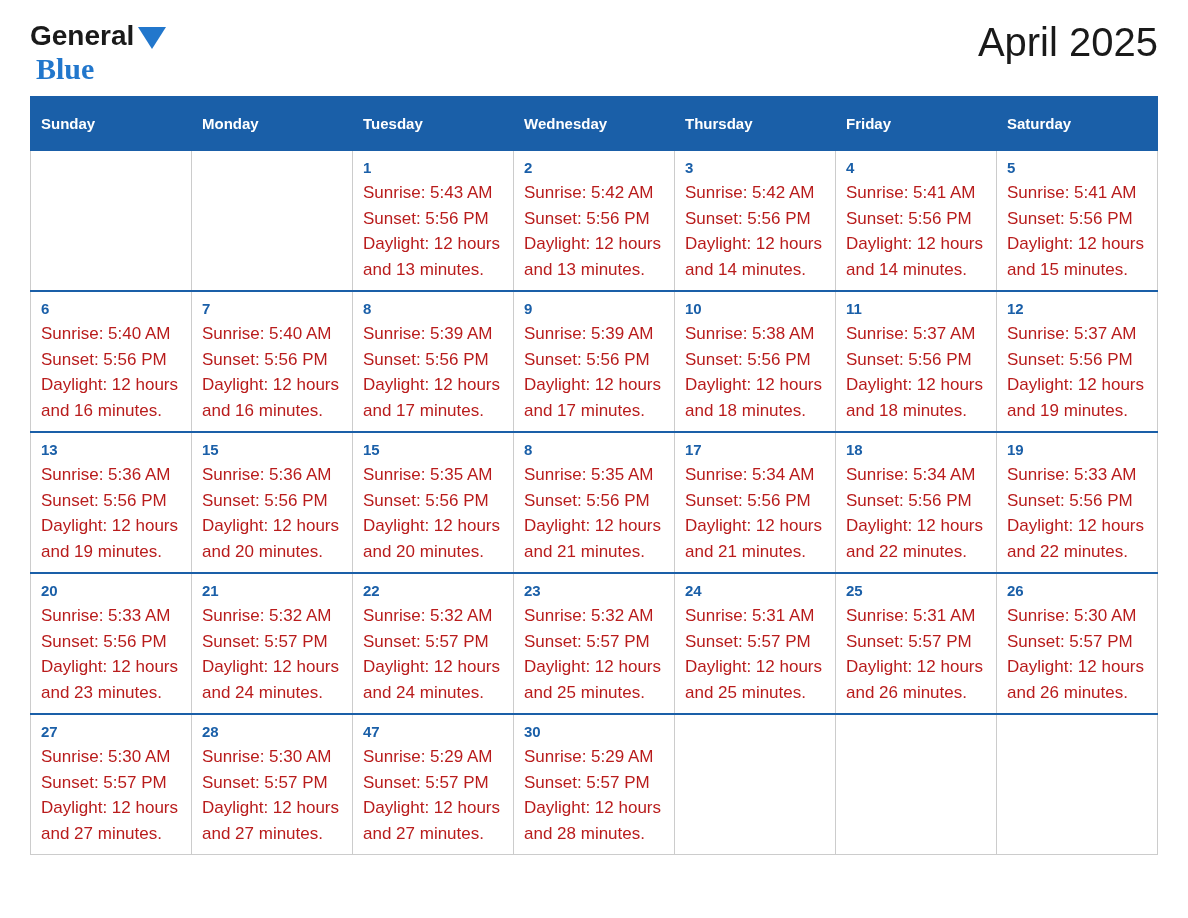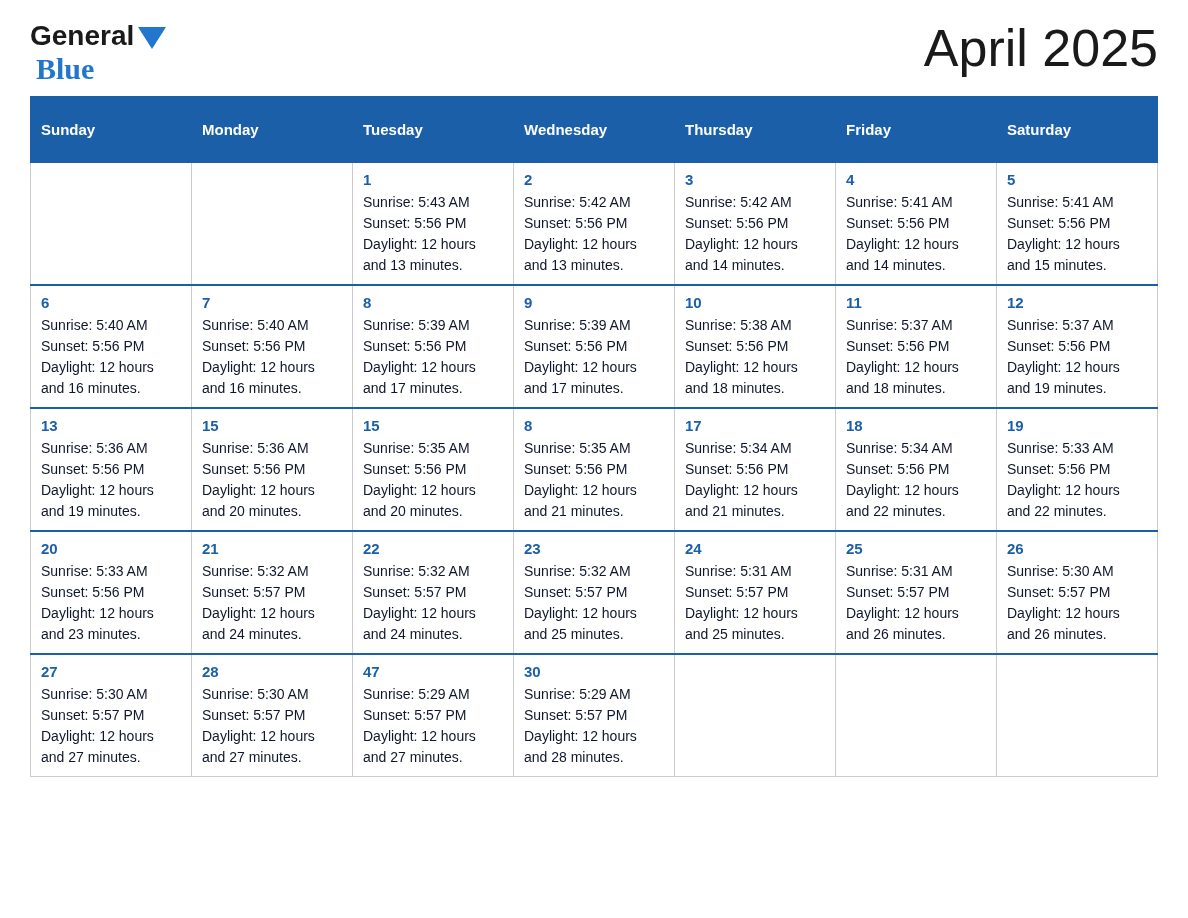--- a/index.html
+++ b/index.html
@@ -46,41 +46,41 @@
       font-size: 30px;
       font-weight: bold;
       color: #2277cc;
       margin-left: 6px;
       font-family: Liberation Serif, serif;
     }
     .title-block {
       text-align: right;
     }
     .month-title {
-      font-size: 52px;
+      font-size: 40px;
       font-weight: normal;
       color: #1a1a1a;
       line-height: 1.1;
     }
     .location-title {
       font-size: 22px;
       color: #1a1a1a;
       margin-top: 4px;
     }
     .calendar {
       width: 100%;
       border-collapse: collapse;
       margin-top: 10px;
     }
     .calendar th {
       background: #1a5fa8;
       color: #fff;
       font-size: 15px;
       font-weight: bold;
-      padding: 24px 10px;
+      padding: 18px 10px;
       text-align: left;
       border: 1px solid #1a5fa8;
     }
     .calendar td {
       vertical-align: top;
       padding: 8px 10px;
       border: 1px solid #ccc;
       width: calc(100% / 7);
       font-size: 13px;
       color: #222;
@@ -90,22 +90,22 @@
     .calendar td.empty {
       background: #fff;
     }
     .day-number {
       font-size: 15px;
       font-weight: bold;
       color: #1a5fa8;
       margin-bottom: 4px;
     }
     .day-info {
-      font-size: 14px;
-      color: #0f172a;
+      font-size: 17px;
+      color: #b91c1c;
       line-height: 1.5;
     }
     .row-divider td {
       border-top: 2px solid #1a5fa8;
     }
   </style>
 </head>
 <body>
 
 <div class="header">

